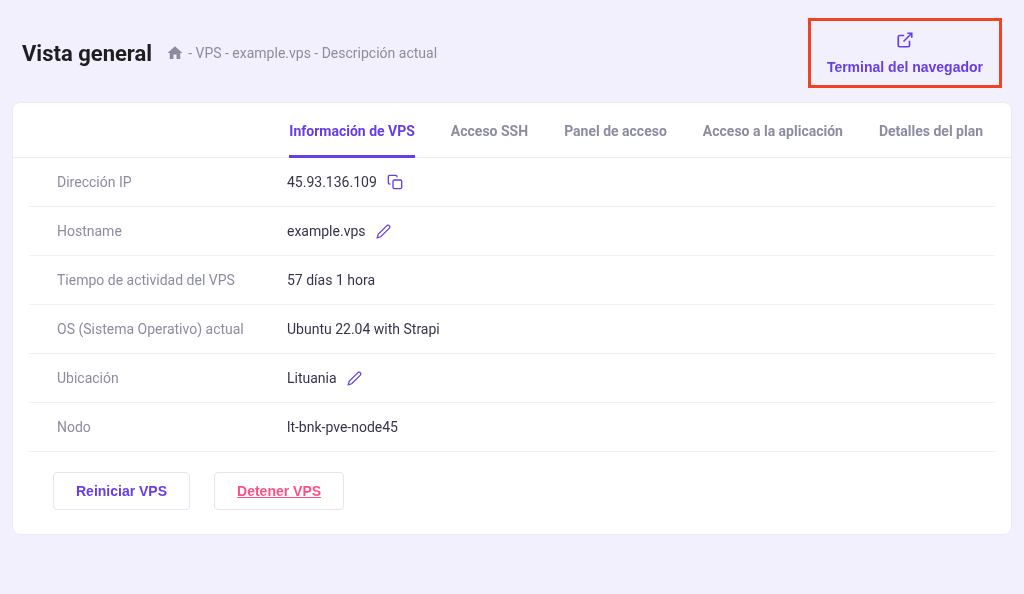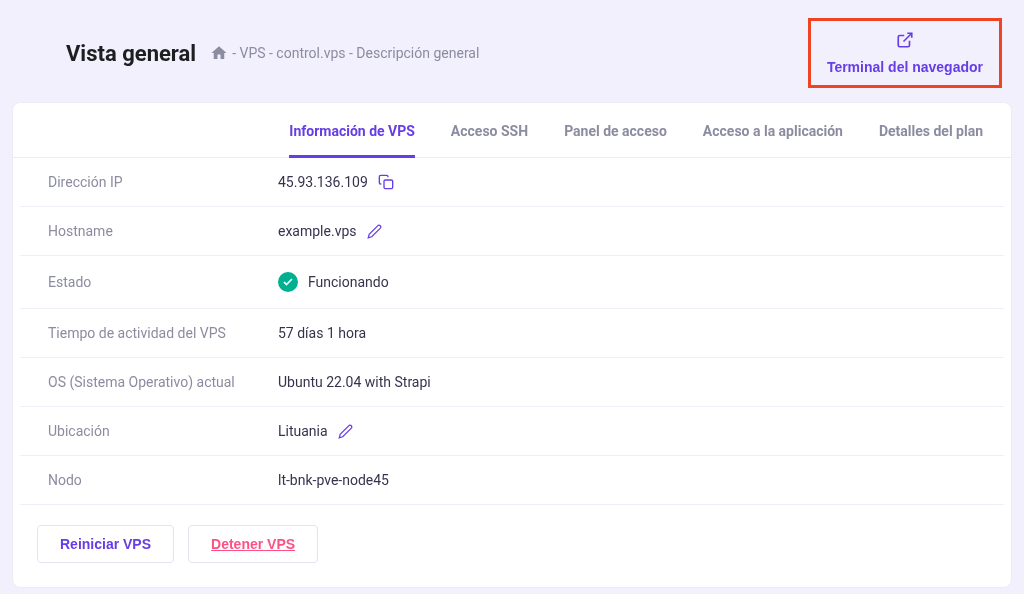--- a/index.html
+++ b/index.html
@@ -13,21 +13,20 @@
     .header {
       display: flex;
       align-items: center;
       justify-content: space-between;
       padding: 6px 10px 14px 10px;
     }
     .header-left {
       display: flex;
       align-items: center;
       gap: 14px;
-      margin-left: 44px;
     }
     .page-title {
       font-size: 22px;
       font-weight: 700;
       color: #1d1e20;
     }
     .breadcrumb {
       display: flex;
       align-items: center;
       gap: 4px;
@@ -72,21 +71,21 @@
       font-weight: 700;
       font-size: 14px;
       cursor: pointer;
       border-bottom: 3px solid transparent;
       margin-bottom: -1px;
     }
     .tab.active {
       color: #673de6;
       border-bottom-color: #673de6;
     }
-    .rows { padding: 0 7px; }
+    .rows { padding: 0 16px; }
     .row {
       display: flex;
       align-items: center;
       padding: 16px 28px;
       border-bottom: 1px solid #f0eef7;
     }
     .row-label {
       width: 230px;
       flex-shrink: 0;
       color: #8c8ca1;
@@ -117,22 +116,23 @@
     .link {
       color: #673de6;
       font-weight: 700;
       text-decoration: none;
       display: flex;
       align-items: center;
       gap: 10px;
     }
     .actions {
       display: flex;
-      gap: 14px;
+      gap: 24px;
       padding: 20px 24px 0 24px;
+      margin-left: 16px;
     }
     .btn-outline {
       background: #fff;
       border: 1px solid #e6e3f3;
       border-radius: 4px;
       padding: 10px 22px;
       font-weight: 700;
       font-size: 14px;
       cursor: pointer;
     }
@@ -144,21 +144,21 @@
 
 <div class="header">
   <div class="header-left">
     <h1 class="page-title">Vista general</h1>
     <div class="breadcrumb">
       <span class="home-icon">
         <svg width="18" height="18" viewBox="0 0 24 24" fill="#8c8ca1">
             <path d="M10 20v-6h4v6h5v-8h3L12 3 2 12h3v8z"></path>
           </svg>
       </span>
-      <span> - VPS - control.vps - Descripción general</span>
+      <span> - VPS - example.vps - Descripción actual</span>
     </div>
   </div>
   <div class="terminal-btn-wrap">
     <button class="terminal-btn">
       <span>
         <svg width="18" height="18" viewBox="0 0 24 24" fill="none" stroke="#673de6" stroke-width="2.2">
             <path d="M18 13v6a2 2 0 0 1-2 2H5a2 2 0 0 1-2-2V8a2 2 0 0 1 2-2h6"></path>
             <polyline points="15 3 21 3 21 9"></polyline>
             <line x1="10" y1="14" x2="21" y2="3"></line>
           </svg>
@@ -196,31 +196,20 @@
       <div class="row-value">
         <span>example.vps</span>
         <span class="icon-btn">
           <svg width="15" height="15" viewBox="0 0 24 24" fill="none" stroke="#673de6" stroke-width="2">
               <path d="M17 3a2.85 2.85 0 1 1 4 4L7.5 20.5 2 22l1.5-5.5L17 3z"></path>
             </svg>
         </span>
       </div>
     </div>
 
-    <div class="row">
-      <div class="row-label">Estado</div>
-      <div class="row-value">
-        <span class="status-check">
-          <svg width="12" height="12" viewBox="0 0 24 24" fill="none" stroke="#ffffff" stroke-width="3.5">
-              <polyline points="20 6 9 17 4 12"></polyline>
-            </svg>
-        </span>
-        <span>Funcionando</span>
-      </div>
-    </div>
 
     <div class="row">
       <div class="row-label">Tiempo de actividad del VPS</div>
       <div class="row-value">
         <span>57 días 1 hora</span>
       </div>
     </div>
 
     <div class="row">
       <div class="row-label">OS (Sistema Operativo) actual</div>

